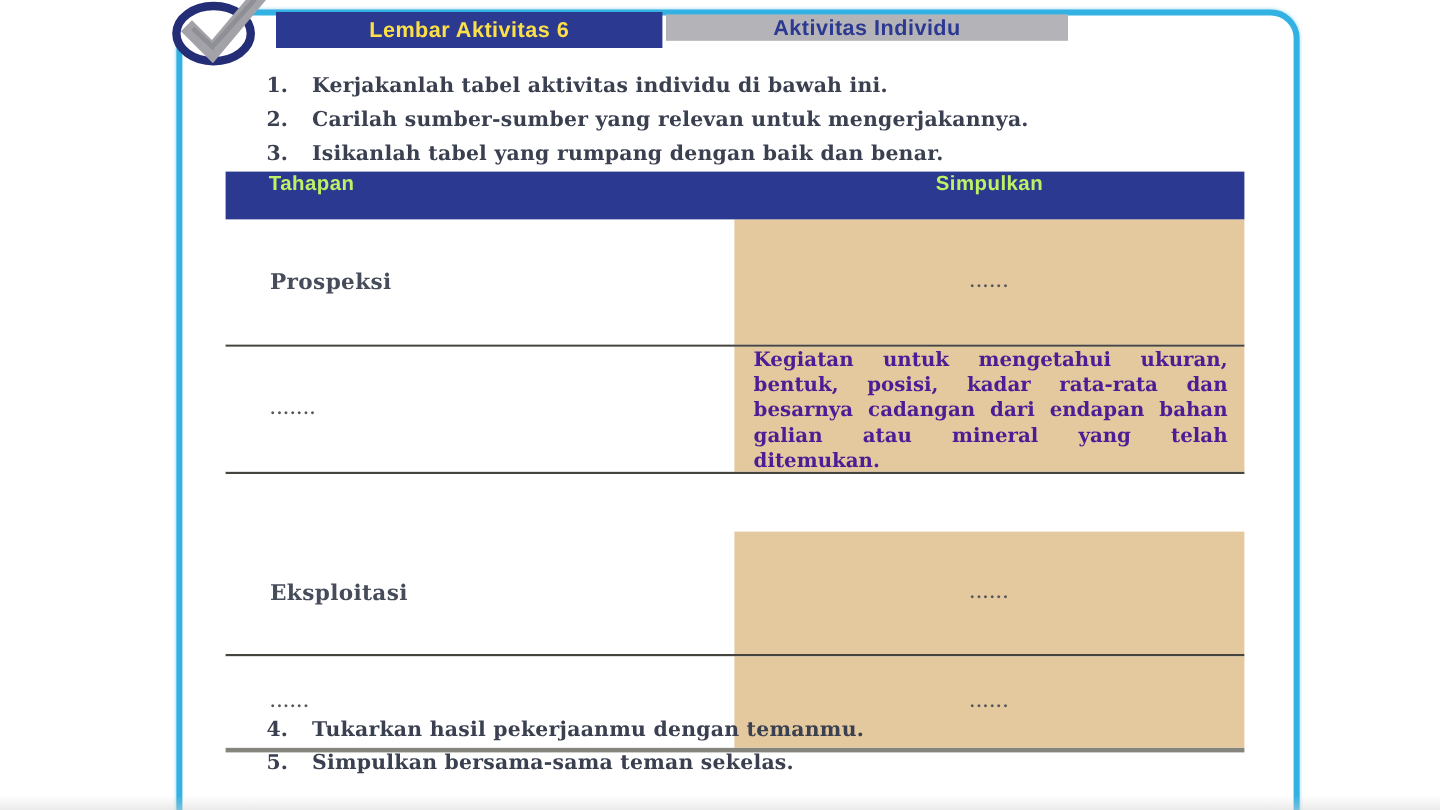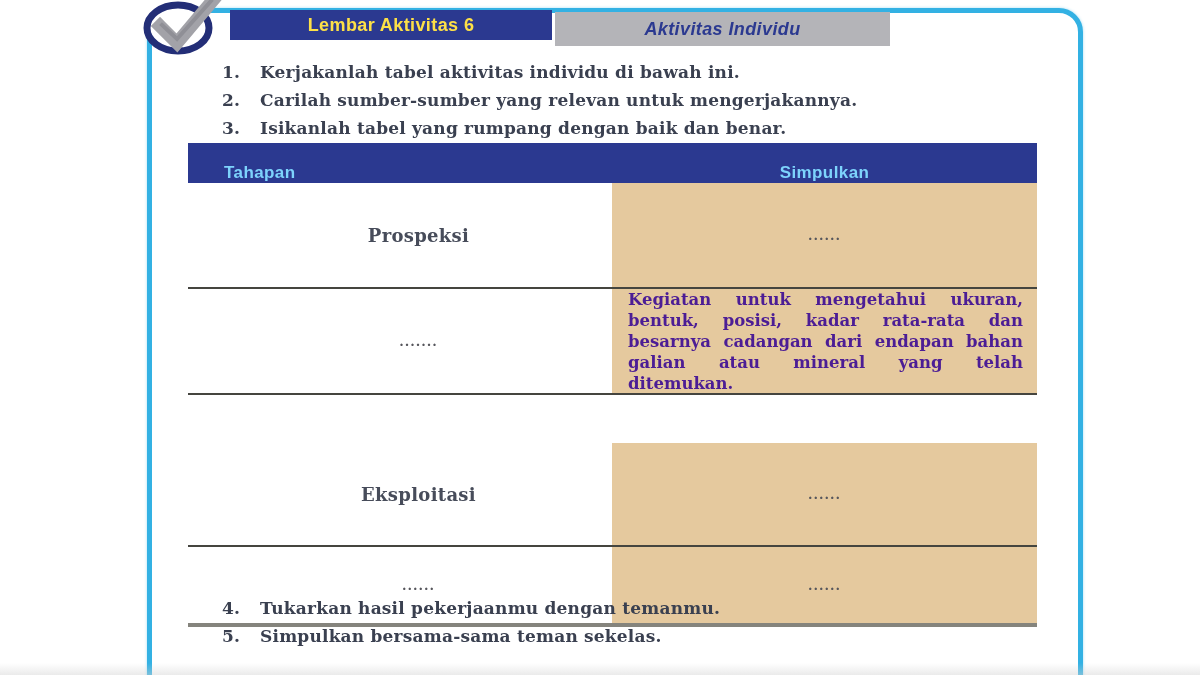--- a/index.html
+++ b/index.html
@@ -20,46 +20,46 @@
   
   .badge { position:absolute; left:138px; top:-6px; width:90px; height:64px; z-index:6; }
   
   .hdr {
     position:absolute; z-index:5;
     display:flex; align-items:center; justify-content:center;
     font-family:"Liberation Sans", sans-serif; font-weight:bold; font-size:18px;
     letter-spacing:.4px;
   }
   .hdr-blue { left:230px; top:10px; width:322px; height:30px; background:#2b3990; color:#fde047; }
-  .hdr-gray { left:555px; top:12px; width:335px; height:34px; background:#b4b4b8; color:#2b3990;font-style:italic; }
+  .hdr-gray { left:555px; top:12px; width:335px; height:22px; background:#b4b4b8; color:#2b3990; }
   
   .olist { position:absolute; left:222px; z-index:4; }
   .olist-top { top:62px; }
   .olist-bottom { top:598px; }
   .olist .item {
     display:flex; margin-bottom:8px;
     font-size:17px; font-weight:600; color:#3a4050; line-height:20px;
     letter-spacing:.2px;
   }
   .olist .num { width:38px; flex:0 0 38px; }
   
   .tbl { position:absolute; left:188px; top:143px; width:849px; z-index:4; }
   .tbl-head {
-    display:flex; height:40px; background:#2b3990; color:#7dd3fc;
+    display:flex; height:40px; background:#2b3990; color:#bef264;
     font-family:"Liberation Sans", sans-serif; font-weight:bold; font-size:17px;
-    align-items:flex-end; letter-spacing:.4px;
+    align-items:flex-start; letter-spacing:.4px;
   }
   .tbl-head .c1 { width:424px; padding-left:36px; }
   .tbl-head .c2 { width:425px; text-align:center; }
   .trow { display:flex; border-bottom:2px solid #45453f; }
   .trow.last { border-bottom:4px solid #85847d; }
   .cell-l {
     width:424px; background:#ffffff;
     display:flex; align-items:center; padding-left:37px;
-    font-size:18px; font-weight:600; color:#474c5a; letter-spacing:.3px;justify-content:center;
+    font-size:18px; font-weight:600; color:#474c5a; letter-spacing:.3px;
   }
   .cell-r {
     width:425px; background:#e5c99e;
     display:flex; align-items:center; justify-content:center;
   }
   .h106 { height:104px; }
   .h104 { height:102px;margin-top:48px; }
   .h78  { height:76px;  }
   .dots { font-size:13px; color:#56565c; letter-spacing:1px; font-weight:600; }
   .cell-r .para {

